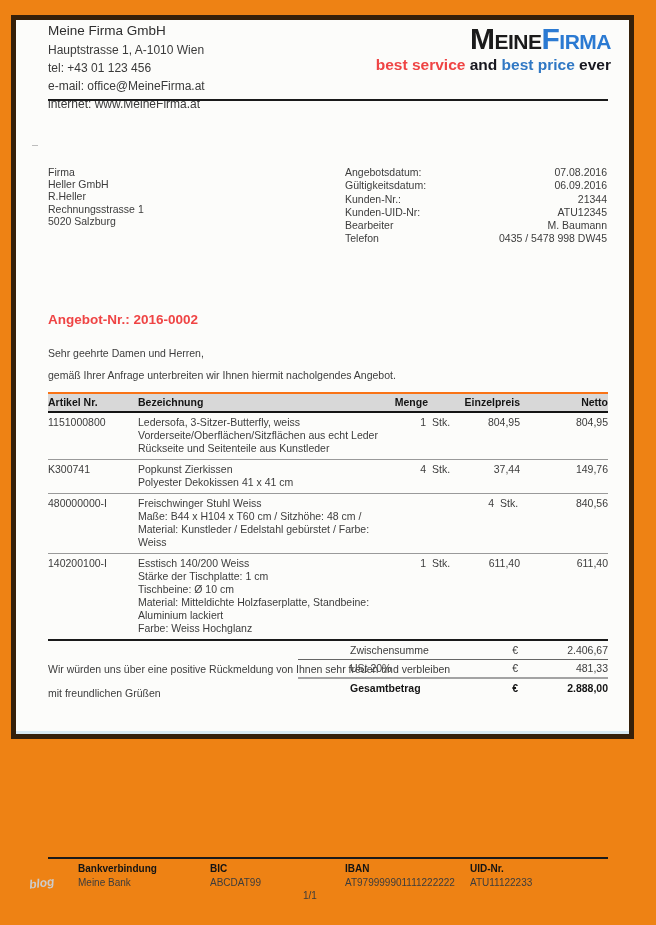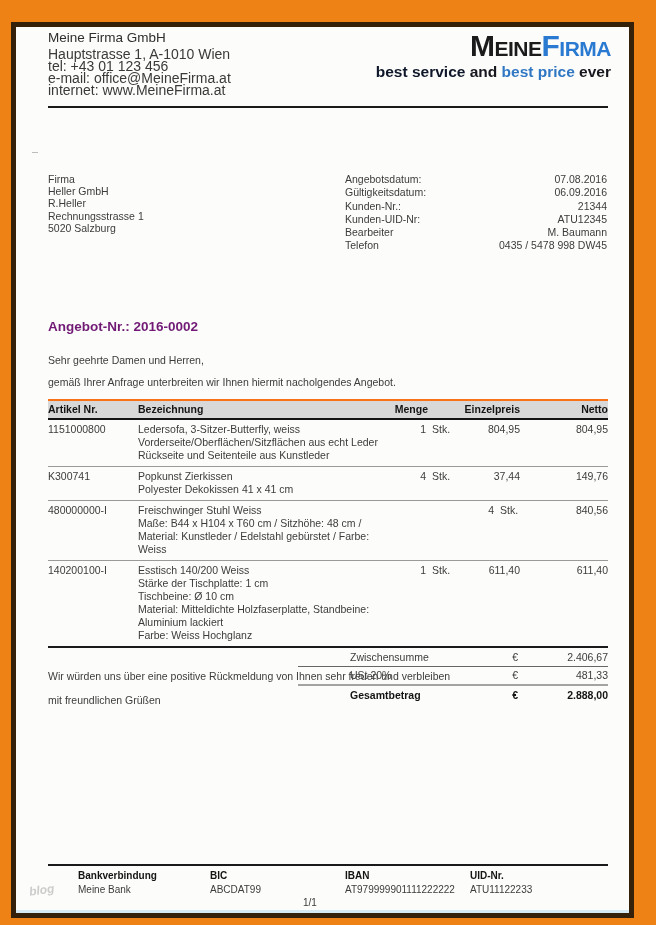--- a/index.html
+++ b/index.html
@@ -3,40 +3,40 @@
 <meta charset="utf-8">
 <style>
   html,body{margin:0;padding:0;}
   body{
     width:656px;height:925px;position:relative;overflow:hidden;
     background:#ee8214;
     font-family:"Liberation Sans", sans-serif;
     color:#3c3c3c;
   }
   .page{
-    position:absolute;left:11px;top:22px;width:623px;height:896px;
+    position:absolute;left:11px;top:15px;width:623px;height:724px;
     box-sizing:border-box;border:5px solid #35200a;background:#fcfcfa;
   }
   
   .letterhead{position:absolute;left:32px;right:21px;top:0;height:80px;}
   .company-name{position:absolute;left:0;top:3px;font-size:13.5px;color:#2e2e2e;}
-  .company-address{position:absolute;left:0;top:21px;font-size:14px;line-height:12px;white-space:pre-line;color:#3a3a3a;}
+  .company-address{position:absolute;left:0;top:21px;font-size:12px;line-height:18px;white-space:pre-line;color:#3a3a3a;}
   .logo{position:absolute;right:-3px;top:4px;text-align:right;}
   .logo-wordmark{font-size:30px;font-weight:bold;font-variant:small-caps;letter-spacing:-0.5px;line-height:30px;}
   .logo-black{color:#1b1b1b;}
   .logo-blue{color:#2b7ad2;}
   .logo-tagline{font-size:15.5px;font-weight:bold;letter-spacing:0;margin-top:2px;}
   .head-rule{position:absolute;left:32px;right:21px;top:79px;border-top:2px solid #1a1a1a;}
   .fold-mark{position:absolute;left:16px;top:125px;width:6px;border-top:1px solid #bdbdbd;}
   
   .recipient{position:absolute;left:32px;top:146px;font-size:10.5px;line-height:12.2px;white-space:pre-line;}
   .meta{position:absolute;left:329px;right:22px;top:146px;font-size:10.5px;}
   .meta-row{display:flex;justify-content:space-between;line-height:13.3px;}
   
-  .doc-title{position:absolute;left:32px;top:292px;font-size:13.5px;font-weight:bold;color:#701a75;}
+  .doc-title{position:absolute;left:32px;top:292px;font-size:13.5px;font-weight:bold;color:#ef4444;}
   .intro{position:absolute;left:32px;top:322px;font-size:10.5px;line-height:22px;white-space:pre-line;}
   
   .items{position:absolute;left:32px;right:21px;top:372px;font-size:10.5px;}
   .thead{display:flex;background:#d8d8d8;border-top:2px solid #f97316;border-bottom:2px solid #141414;
          font-weight:bold;color:#141414;padding:2px 0 3px;}
   .tbody{border-bottom:2px solid #1a1a1a;}
   .item-row{display:flex;padding:3px 0 4px;border-bottom:1px solid #9a9a9a;line-height:13px;}
   .item-row:last-of-type{border-bottom:none;}
   .c-art{width:90px;flex:none;}
   .c-bez{flex:1;white-space:pre-line;}
@@ -78,21 +78,21 @@
 <div class="page">
 
   <div class="letterhead">
     <div class="company-name">Meine Firma GmbH</div>
     <div class="company-address">Hauptstrasse 1, A-1010 Wien
 tel: +43 01 123 456
 e-mail: office@MeineFirma.at
 internet: www.MeineFirma.at</div>
     <div class="logo">
       <div class="logo-wordmark"><span class="logo-black">Meine</span><span class="logo-blue">Firma</span></div>
-      <div class="logo-tagline"><span style="color: #0f172a;">best service </span><span style="color: rgb(23, 23, 31);">and </span><span style="color: rgb(48, 120, 196);">best price </span><span style="color: rgb(23, 23, 31);">ever</span></div>
+      <div class="logo-tagline"><span style="color: #ef4444;">best service </span><span style="color: rgb(23, 23, 31);">and </span><span style="color: rgb(48, 120, 196);">best price </span><span style="color: rgb(23, 23, 31);">ever</span></div>
     </div>
   </div>
   <div class="head-rule"></div>
   <div class="fold-mark"></div>
 
   <div class="recipient">Firma
 Heller GmbH
 R.Heller
 Rechnungsstrasse 1
 5020 Salzburg</div>

